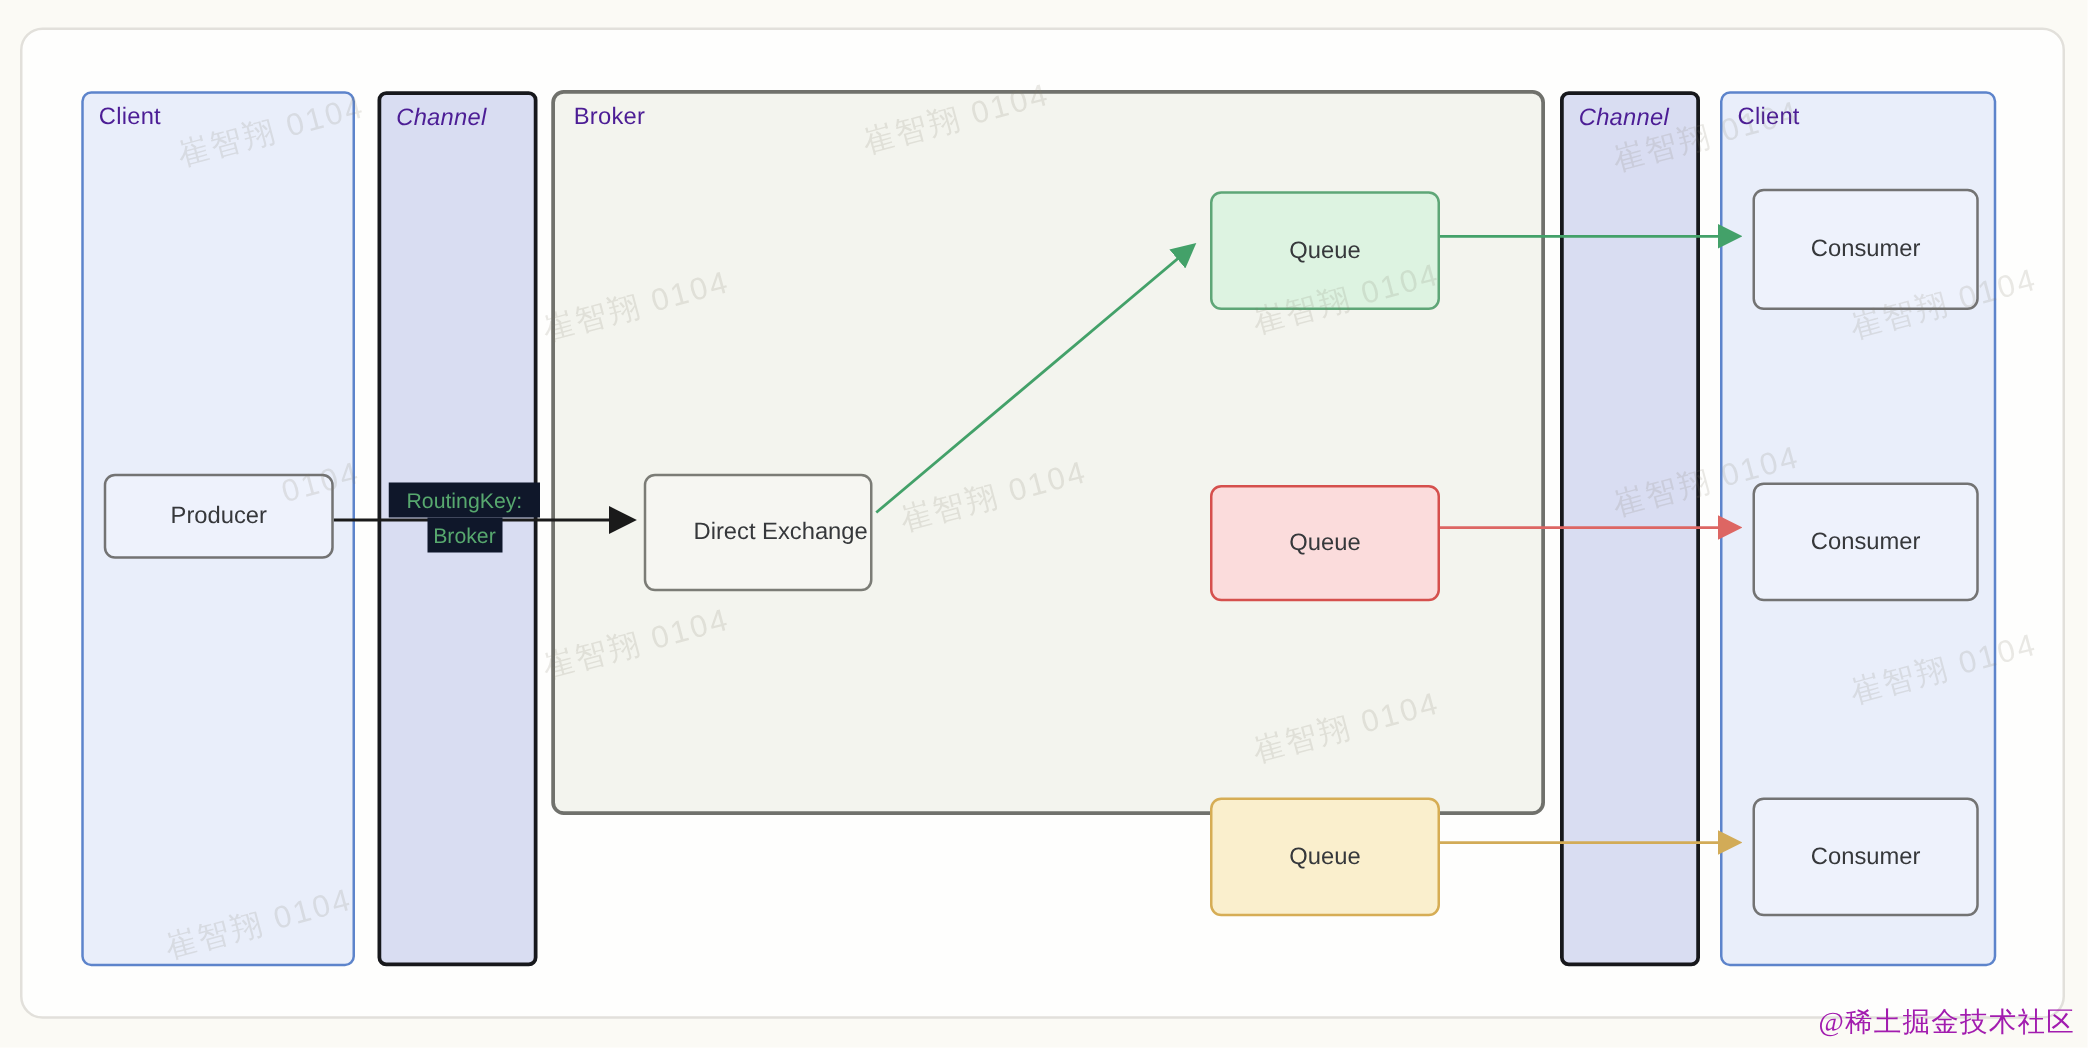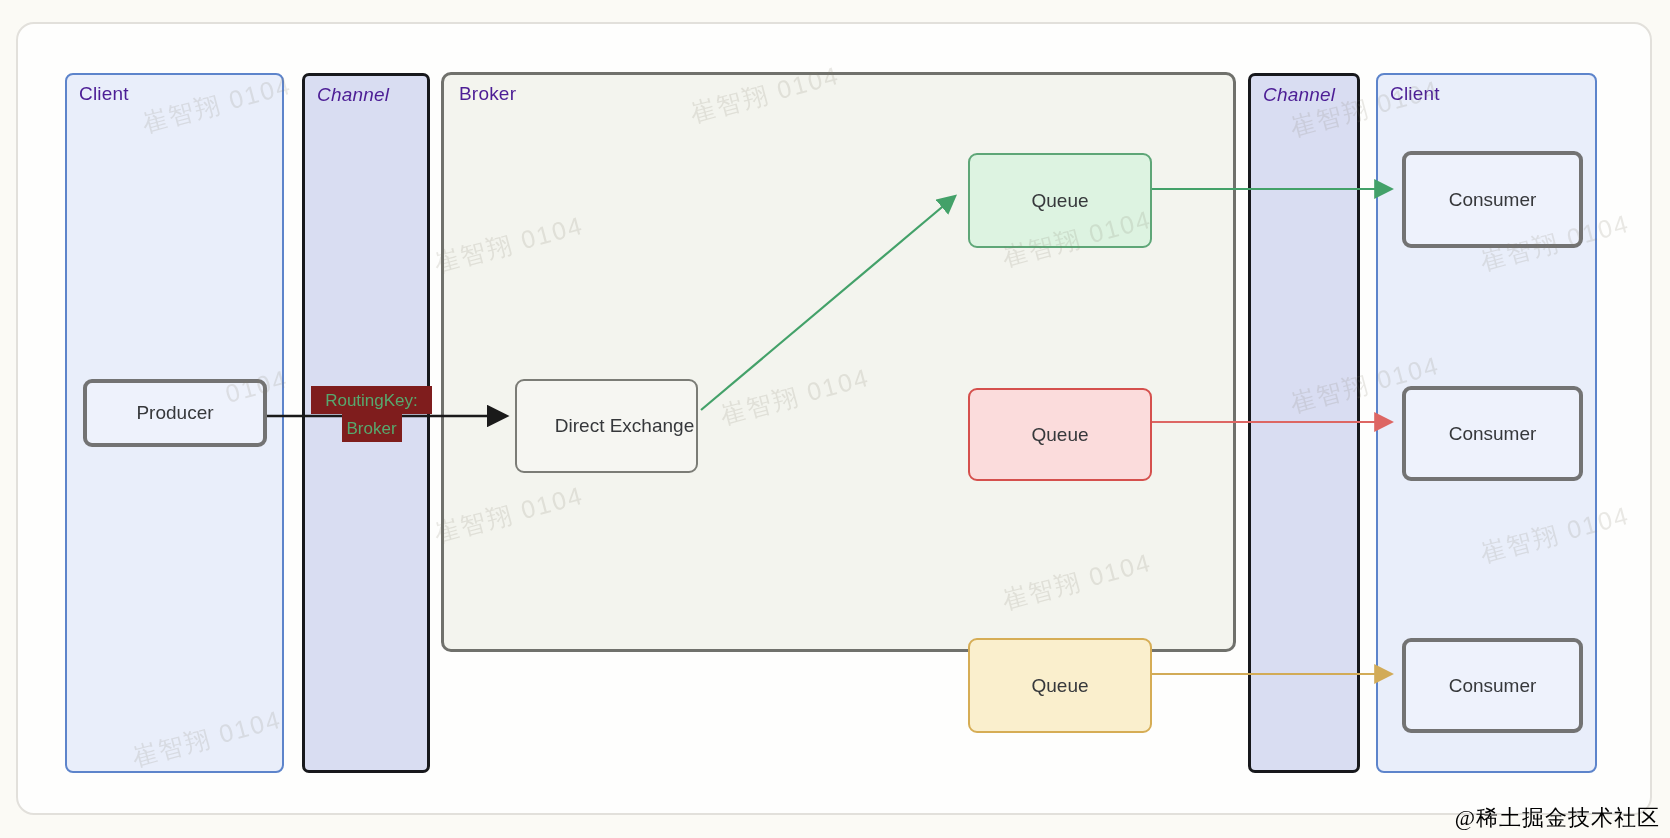--- a/index.html
+++ b/index.html
@@ -28,45 +28,45 @@
     background:#d9ddf2;border:3px solid #17181c;border-radius:7px;font-style:italic;
   }
   .broker{
     background:#f3f4ee;border:3px solid #70716c;border-radius:10px;
   }
   .node{
     position:absolute;box-sizing:border-box;border-radius:9px;
     display:flex;align-items:center;justify-content:center;
     font-size:19px;color:#36383b;margin-top:11px;
   }
-  .node.blue{background:#eef2fc;border:4px solid #737373;}
+  .node.blue{background:#eef2fc;border:2px solid #737373;}
   .node.gray{background:#f6f6f2;border:2px solid #7b7c76;}
   .node.green{background:#ddf3e1;border:2px solid #5ea677;}
   .node.red{background:#fbdcdc;border:2px solid #d5504d;}
   .node.yellow{background:#faefcd;border:2px solid #d6ad55;}
   .edges{position:absolute;left:0;top:0;width:1670px;height:838px;pointer-events:none;}
   .routing-chip{
     position:absolute;left:311px;top:386px;width:121px;
     display:flex;flex-direction:column;align-items:center;z-index:5;
   }
   .routing-chip .l1,.routing-chip .l2{
-    background:#7f1d1d;color:#57a86e;font-size:17px;line-height:1.0;
+    background:#0f172a;color:#57a86e;font-size:17px;line-height:1.0;
     padding:6px 5px 5px 5px;text-align:center;white-space:nowrap;
   }
   .routing-chip .l1{width:111px;}
   .routing-chip .l2{width:50px;}
   .watermark{
     position:absolute;z-index:50;font-size:25px;letter-spacing:2px;
     color:rgba(128,122,104,0.17);transform:rotate(-15deg);
     white-space:nowrap;pointer-events:none;
   }
   .credit{
     position:absolute;right:10px;top:803px;z-index:60;
     font-family:"Liberation Serif","DejaVu Serif",serif;
-    font-size:22px;color:#000000;letter-spacing:1px;
+    font-size:22px;color:#a21caf;letter-spacing:1px;
   }
 </style>
 </head>
 <body>
 
 <div class="card"></div>
 
 <div class="region client" style="left:65px;top:73px;width:219px;height:700px;">
   <div class="region-label">Client</div>
 </div>

